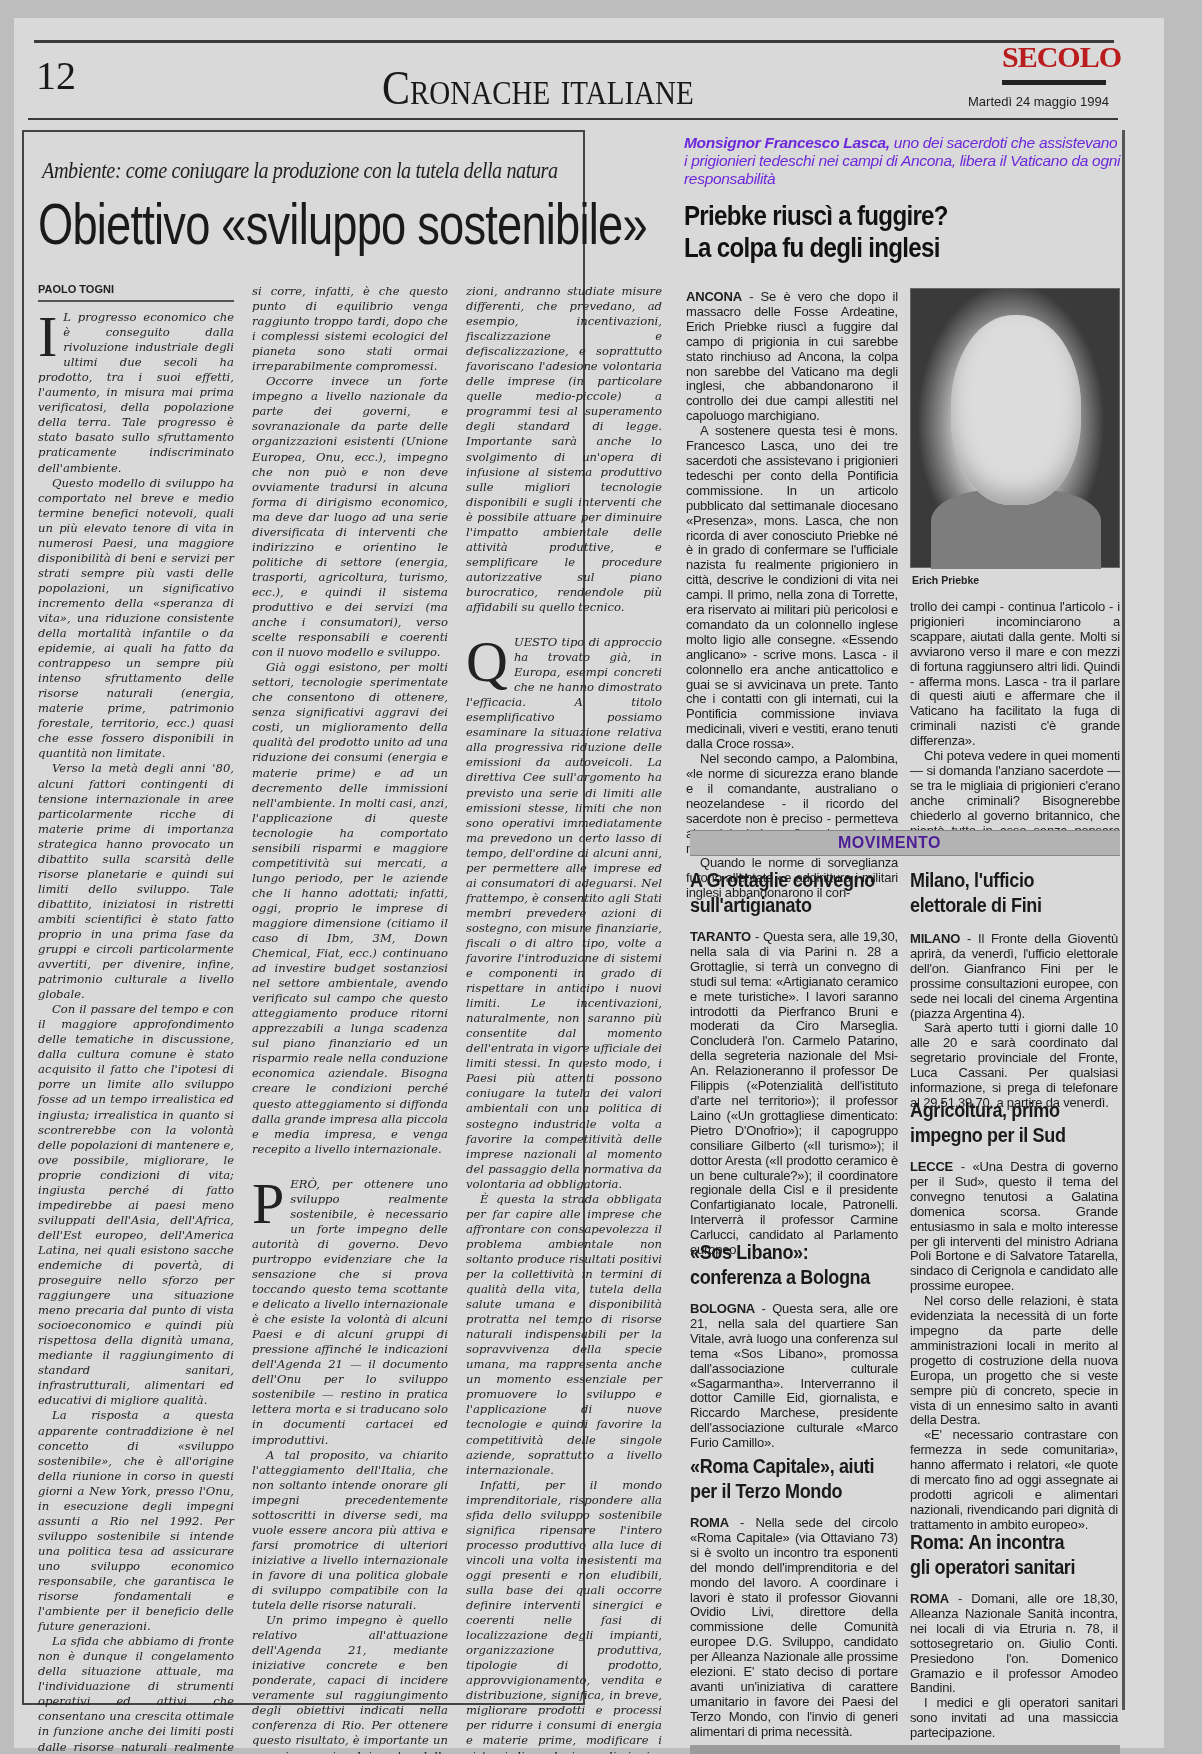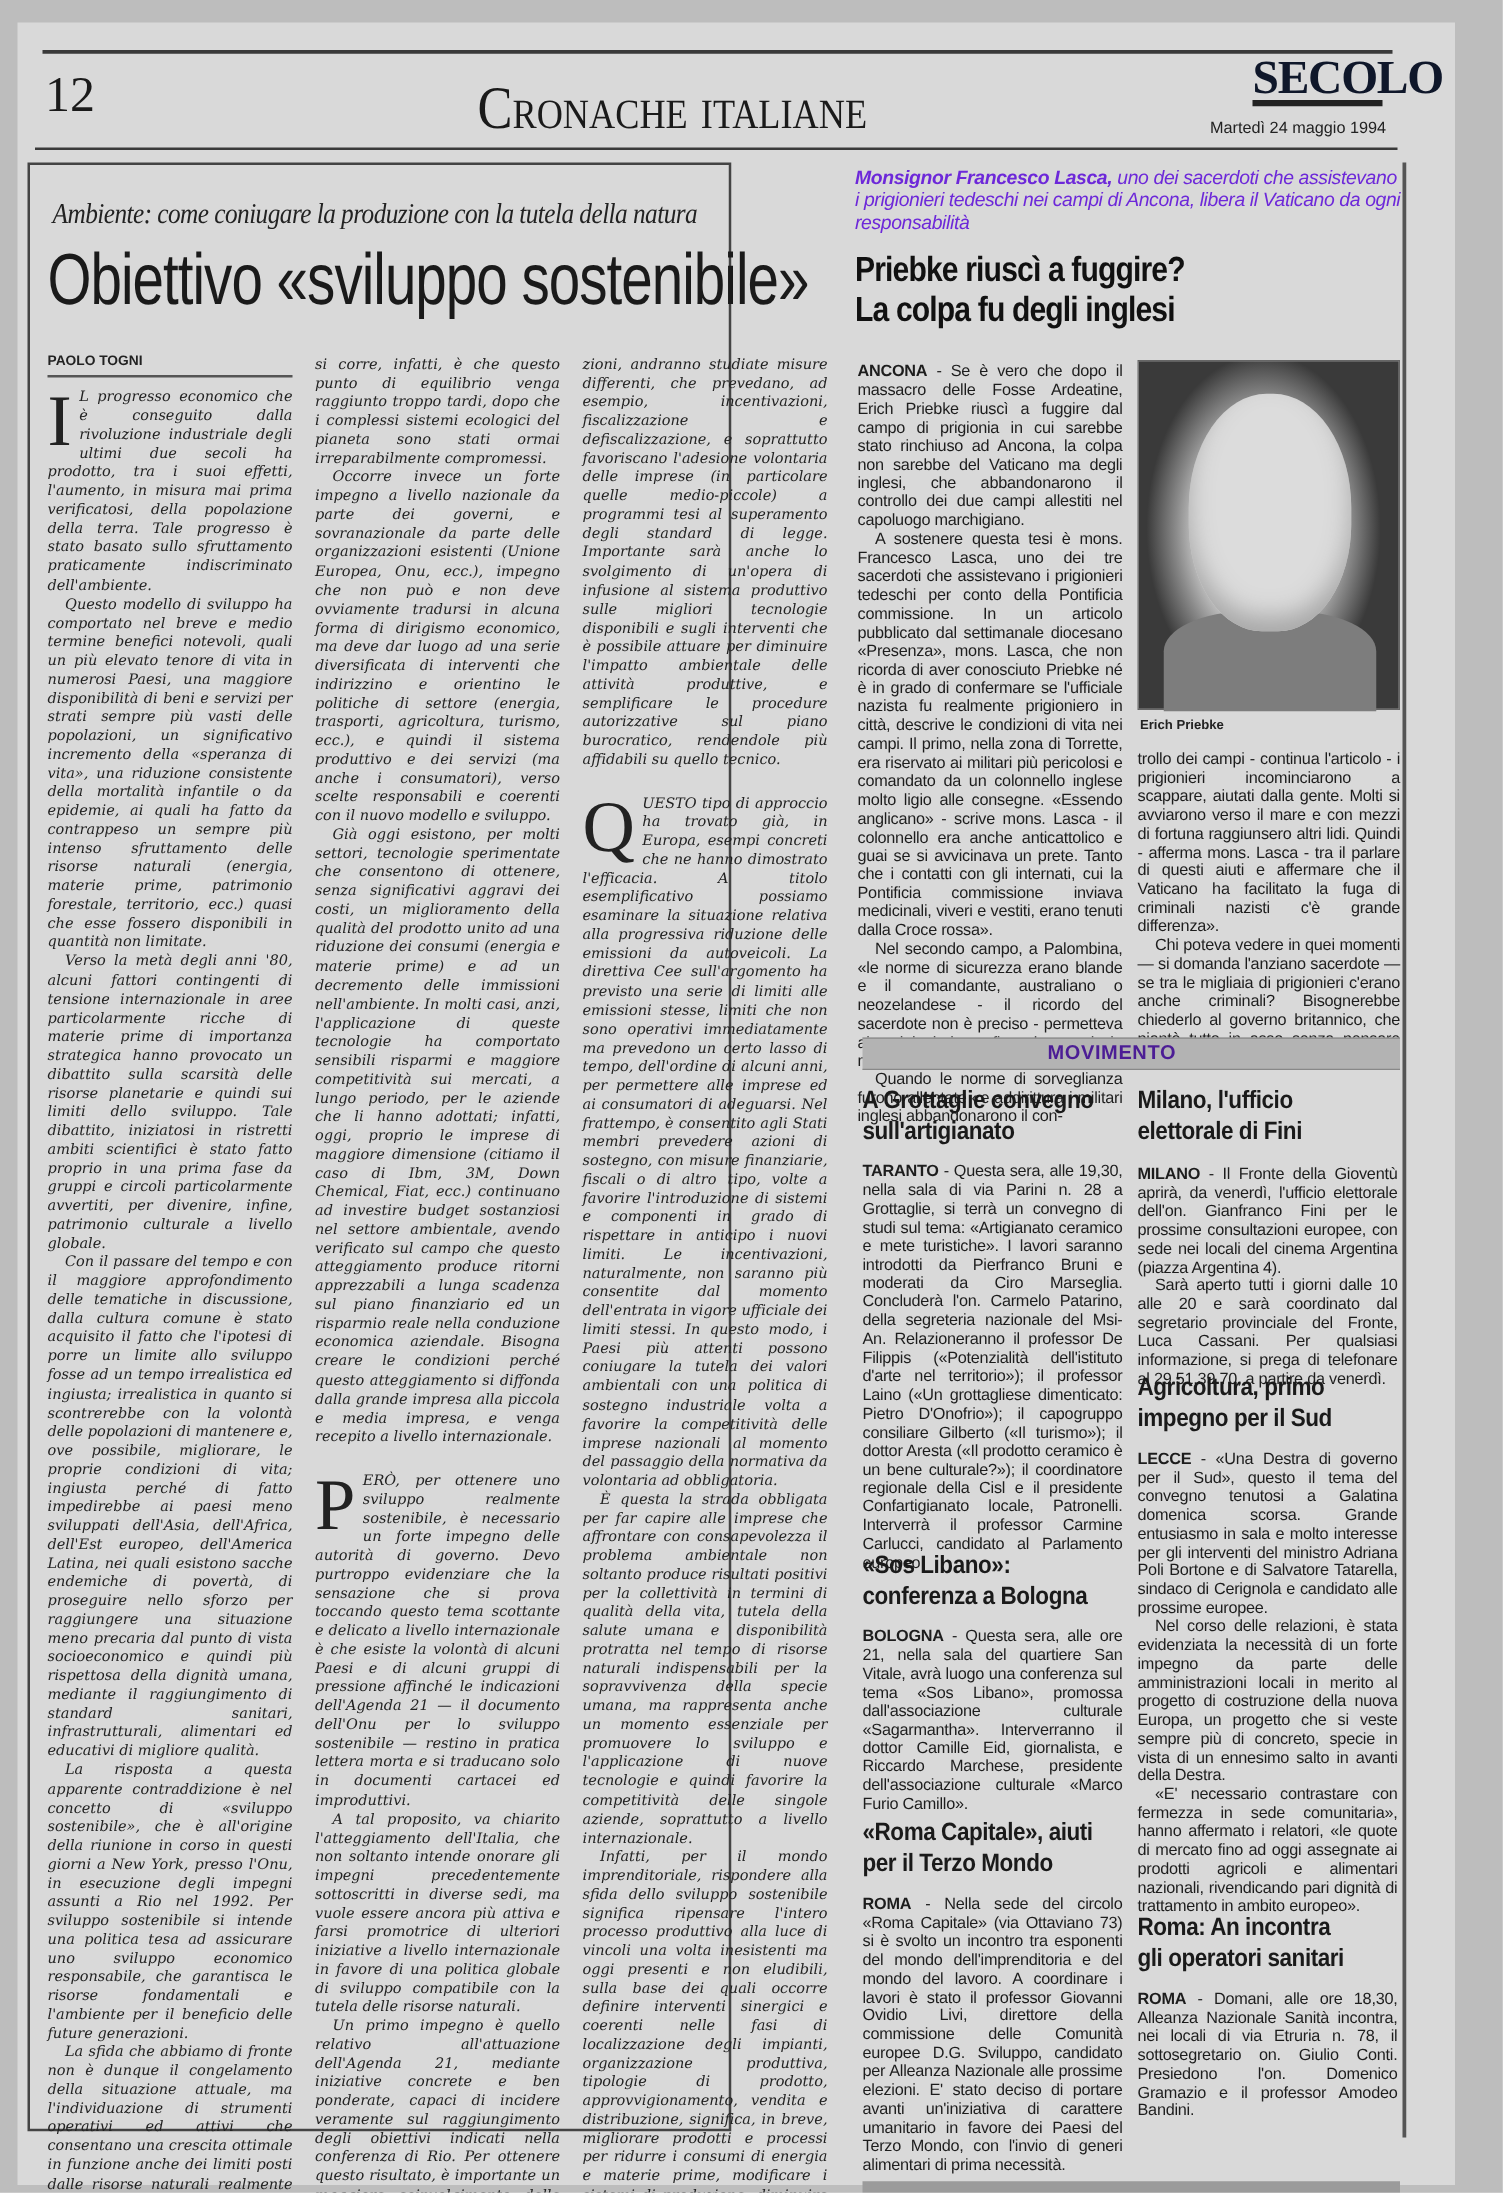--- a/index.html
+++ b/index.html
@@ -20,21 +20,21 @@
     position: absolute; left: 22px; top: 38px; font-family: "Liberation Serif", serif;
     font-size: 40px; line-height: 1; color: #1a1a1a;
   }
   .section-title {
     position: absolute; left: 368px; top: 42px; font-family: "Liberation Serif", serif;
     font-size: 42px; letter-spacing: 0; color: #1a1a1a; transform: scaleY(1.15); transform-origin: left top;
     font-variant: small-caps;
   }
   .brand {
     position: absolute; left: 988px; top: 22px; font-family: "Liberation Serif", serif;
-    font-weight: bold; font-size: 38px; color: #0f172a; letter-spacing: -1px;
+    font-weight: bold; font-size: 30px; color: #b91c1c; letter-spacing: -1px;
   }
   .brand-bar { position: absolute; left: 988px; top: 62px; width: 104px; height: 5px; background: #222; }
   .pub-date {
     position: absolute; left: 954px; top: 76px; font-family: "Liberation Sans", sans-serif;
     font-size: 13px; color: #222;
   }
   .mast-rule-bottom { position: absolute; left: 14px; top: 100px; width: 1090px; height: 2px; background: #3a3a3a; }
 
   
   .env-box {
@@ -237,18 +237,19 @@
       <p>Nel corso delle relazioni, è stata evidenziata la necessità di un forte impegno da parte delle amministrazioni locali in merito al progetto di costruzione della nuova Europa, un progetto che si veste sempre più di concreto, specie in vista di un ennesimo salto in avanti della Destra.</p>
       <p>«E' necessario contrastare con fermezza in sede comunitaria», hanno affermato i relatori, «le quote di mercato fino ad oggi assegnate ai prodotti agricoli e alimentari nazionali, rivendicando pari dignità di trattamento in ambito europeo».</p>
     </div>
 
     <div class="brief-head" style="left:228px; top:1400px;">
       <div>Roma: An incontra</div>
         <div>gli operatori sanitari</div>
     </div>
     <div class="rcol" style="left:228px; top:1462px; width:208px;">
       <p class="noind"><span class="dateline">ROMA</span><span> - Domani, alle ore 18,30, Alleanza Nazionale Sanità incontra, nei locali di via Etruria n. 78, il sottosegretario on. Giulio Conti. Presiedono l'on. Domenico Gramazio e il professor Amodeo Bandini.</span></p>
+      <p>I medici e gli operatori sanitari sono invitati ad una massiccia partecipazione.</p>
     </div>
 
     <div class="bottom-shadow"></div>
   </div>
   <div class="right-rule"></div>
 </div>
 
 </body></html>

